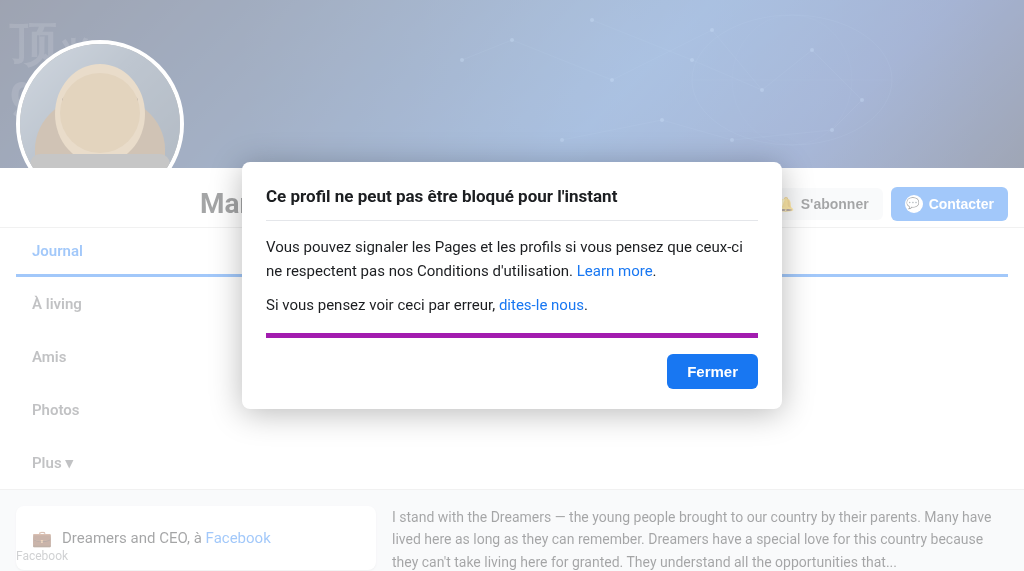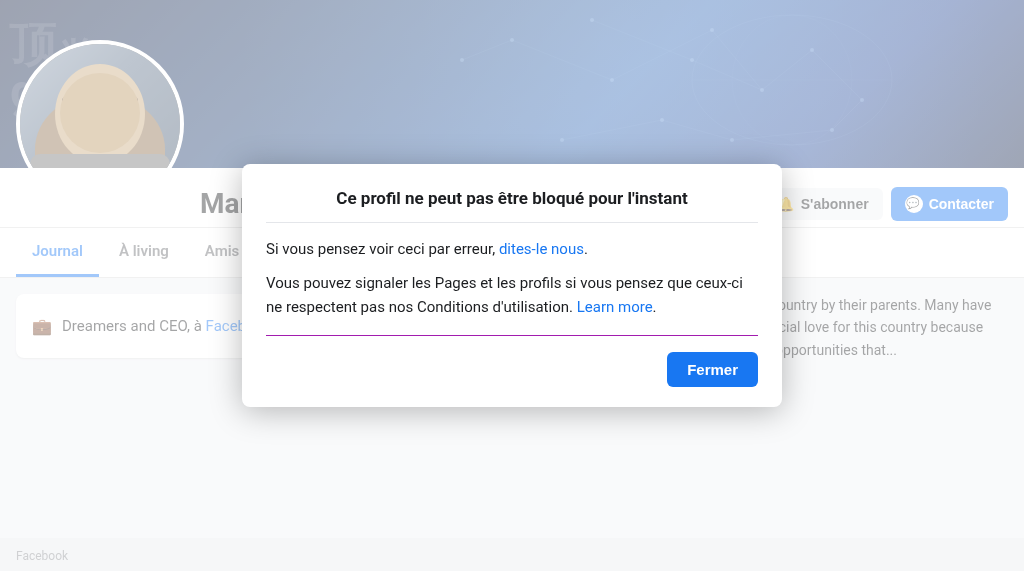--- a/index.html
+++ b/index.html
@@ -161,20 +161,21 @@
       gap: 6px;
     }
 
     
     .profile-nav {
       background: #fff;
       display: flex;
       padding: 0 16px 0 16px;
       border-bottom: 1px solid #ddd;
       gap: 4px;
+      flex-direction: column;
     }
     .nav-tab {
       padding: 14px 16px;
       font-size: 15px;
       font-weight: 600;
       color: #65676b;
       cursor: pointer;
       border-bottom: 3px solid transparent;
       text-decoration: none;
     }
@@ -253,40 +254,39 @@
       padding: 24px 24px 20px 24px;
       position: relative;
     }
     .modal-title {
       font-size: 17px;
       font-weight: 700;
       color: #1c1e21;
       margin-bottom: 14px;
       padding-bottom: 14px;
       border-bottom: 1px solid #e4e6ea;
-      text-align: center;
     }
     .modal-body {
       font-size: 15px;
       color: #1c1e21;
       line-height: 1.6;
       margin-bottom: 8px;
     }
     .modal-body a {
       color: #1877f2;
       text-decoration: none;
     }
     .modal-body p + p {
       margin-top: 10px;
     }
     .modal-footer {
       display: flex;
       justify-content: flex-end;
       padding-top: 16px;
-      border-top: 1px solid #a21caf;
+      border-top: 5px solid #a21caf;
       margin-top: 16px;
     }
     .btn-fermer {
       background: #1877f2;
       color: #fff;
       border: none;
       border-radius: 6px;
       padding: 9px 20px;
       font-size: 15px;
       font-weight: 600;
@@ -426,25 +426,25 @@
 
 <div class="fb-footer">
   <a href="#">Facebook</a>
 </div>
 
 <div class="modal-overlay">
   <div class="modal">
     <div class="modal-title">Ce profil ne peut pas être bloqué pour l'instant</div>
     <div class="modal-body">
       <p>
+        <span>Vous pouvez signaler les Pages et les profils si vous pensez que ceux-ci ne respectent pas nos Conditions d'utilisation.</span>
+        <a href="#">Learn more</a>.
+      </p>
+      <p>
         <span>Si vous pensez voir ceci par erreur,</span>
         <a href="#">dites-le nous</a>.
       </p>
-      <p>
-        <span>Vous pouvez signaler les Pages et les profils si vous pensez que ceux-ci ne respectent pas nos Conditions d'utilisation.</span>
-        <a href="#">Learn more</a>.
-      </p>
     </div>
     <div class="modal-footer">
       <button class="btn-fermer">Fermer</button>
     </div>
   </div>
 </div>
 
 </body></html>

